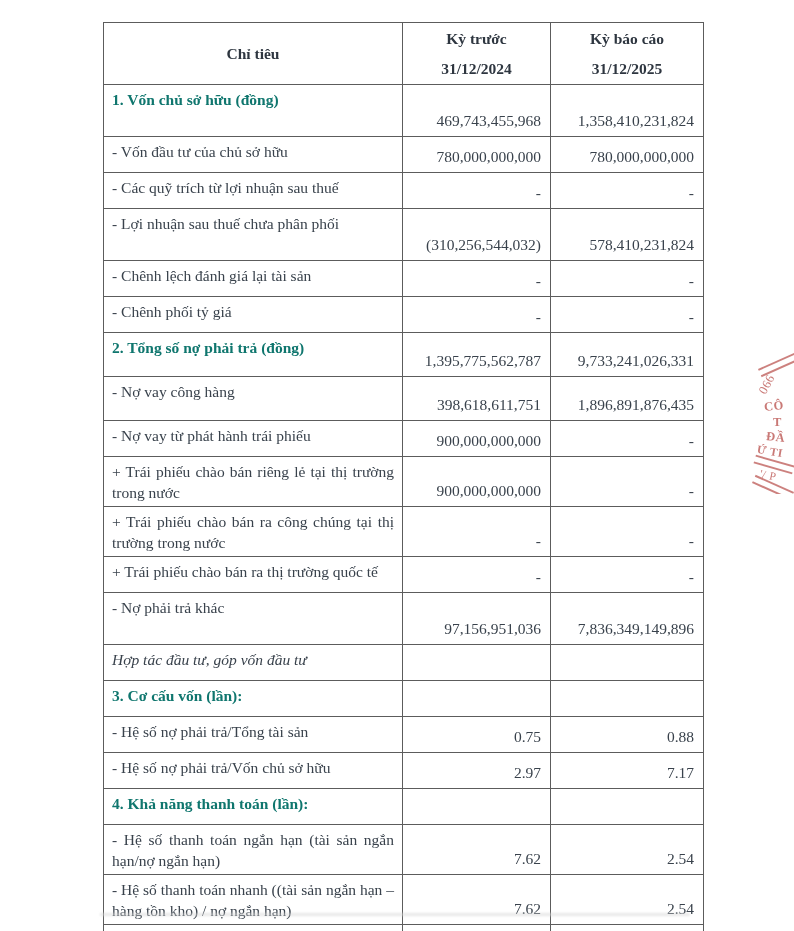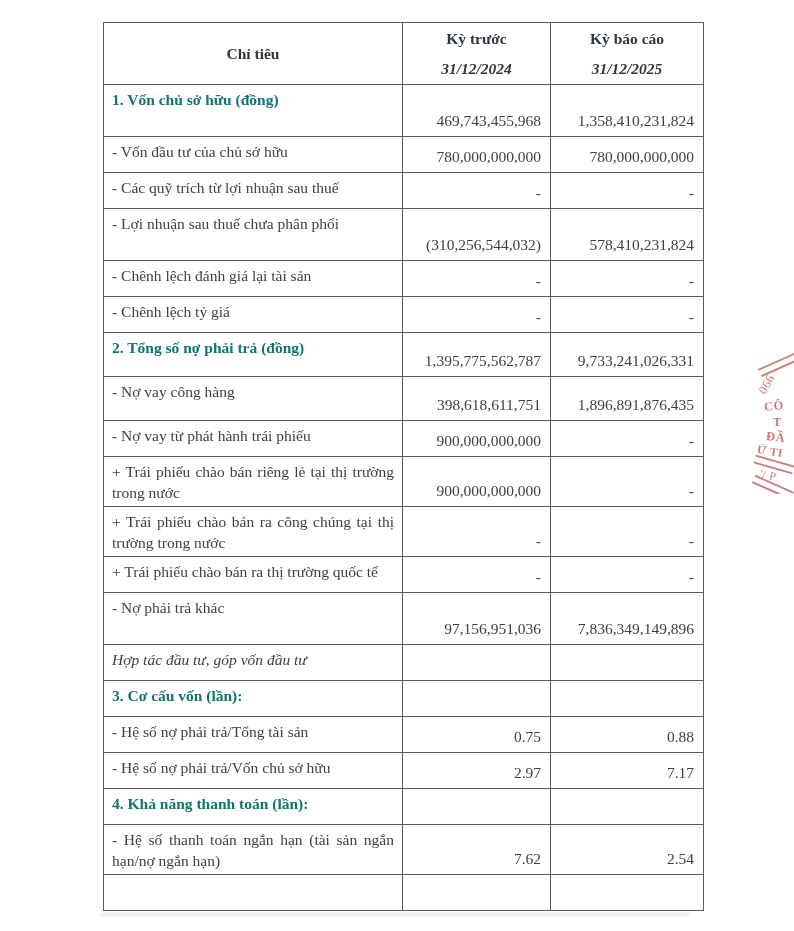--- a/index.html
+++ b/index.html
@@ -30,21 +30,21 @@
     line-height: 21px;
   }
   .fin-table thead th {
     height: 56px;
     font-weight: bold;
     color: #2e3640;
     vertical-align: middle;
     padding: 2px 4px;
   }
   .fin-table thead th .h-line { margin: 3px 0; }
-  .fin-table thead th .h-line + .h-line { margin-top: 9px; font-style: italic; }
+  .fin-table thead th .h-line + .h-line { margin-top: 9px; }
 
   .fin-table td.c-label {
     text-align: justify;
     vertical-align: top;
     padding: 4px 8px 3px 8px;
   }
   .fin-table td.c-num {
     text-align: right;
     vertical-align: bottom;
     padding: 2px 9px 5px 16px;
@@ -142,21 +142,21 @@
     <td class="c-label"><span>- Lợi nhuận sau thuế chưa phân phối</span></td>
     <td class="c-num"><span>(310,256,544,032)</span></td>
     <td class="c-num"><span>578,410,231,824</span></td>
   </tr>
         <tr class="sz-d st-normal">
     <td class="c-label"><span>- Chênh lệch đánh giá lại tài sản</span></td>
     <td class="c-num"><span>-</span></td>
     <td class="c-num"><span>-</span></td>
   </tr>
         <tr class="sz-d st-normal">
-    <td class="c-label"><span>- Chênh lệch tỷ giá</span></td>
+    <td class="c-label"><span>- Chênh phối tỷ giá</span></td>
     <td class="c-num"><span>-</span></td>
     <td class="c-num"><span>-</span></td>
   </tr>
         <tr class="sz-m st-bold">
     <td class="c-label"><span>2. Tổng số nợ phải trả (đồng)</span></td>
     <td class="c-num"><span>1,395,775,562,787</span></td>
     <td class="c-num"><span>9,733,241,026,331</span></td>
   </tr>
         <tr class="sz-m st-normal">
     <td class="c-label"><span>- Nợ vay công hàng</span></td>
@@ -208,20 +208,25 @@
     <td class="c-num"><span>2.97</span></td>
     <td class="c-num"><span>7.17</span></td>
   </tr>
         <tr class="sz-d st-bold">
     <td class="c-label"><span>4. Khả năng thanh toán (lần):</span></td>
     <td class="c-num"><span></span></td>
     <td class="c-num"><span></span></td>
   </tr>
         <tr class="sz-d st-normal">
     <td class="c-label"><span>- Hệ số thanh toán ngắn hạn (tài sản ngắn hạn/nợ ngắn hạn)</span></td>
+    <td class="c-num"><span>7.62</span></td>
+    <td class="c-num"><span>2.54</span></td>
+  </tr>
+        <tr class="sz-d st-normal">
+    <td class="c-label"><span>- Hệ số thanh toán nhanh ((tài sản ngắn hạn – hàng tồn kho) / nợ ngắn hạn)</span></td>
     <td class="c-num"><span>7.62</span></td>
     <td class="c-num"><span>2.54</span></td>
   </tr>
         <tr class="sz-d st-normal">
     <td class="c-label"></td>
     <td class="c-num"></td>
     <td class="c-num"></td>
   </tr>
       </tbody>
   </table>

